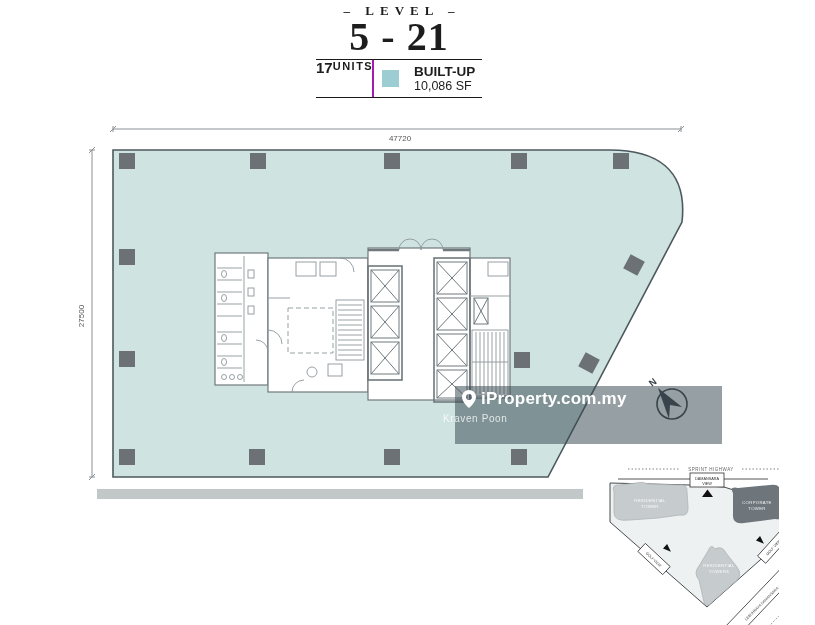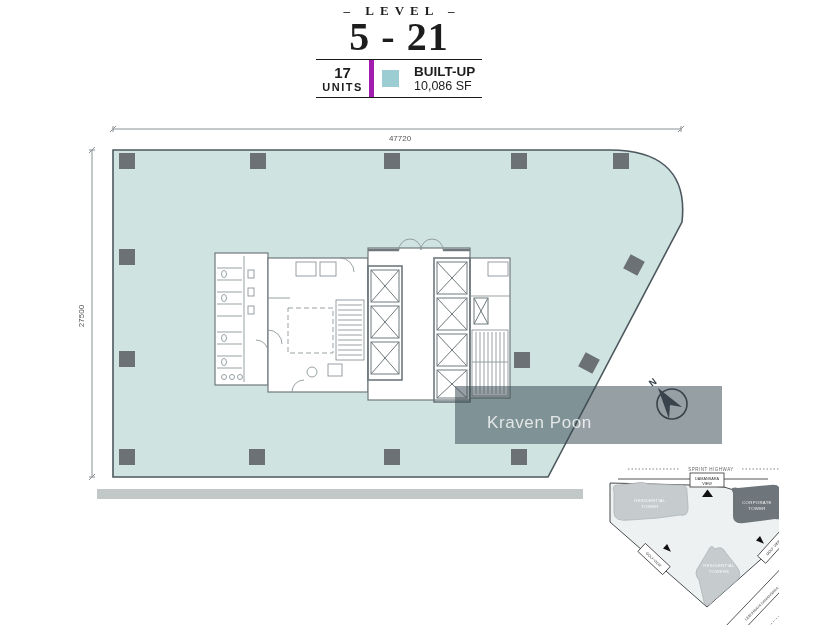--- a/index.html
+++ b/index.html
@@ -8,37 +8,37 @@
   .stage { position:relative; width:779px; height:625px; background:#fff; overflow:hidden;padding-left:10px; }
 
   
   .header { position:absolute; left:316px; top:0; width:166px; text-align:center; color:#1d1d1d; }
   .level-label { font-family:"Liberation Serif", serif; font-size:13px; font-weight:600;
                  letter-spacing:6px; padding-left:6px; margin-top:3px; }
   .level-range { font-family:"Liberation Serif", serif; font-size:40px; font-weight:700;
                  letter-spacing:1px; line-height:40px; margin-top:-2px; }
   .spec-table { display:flex; align-items:stretch; border-top:1.5px solid #1a1a1a;
                 border-bottom:1.5px solid #1a1a1a; margin-top:2px; height:39px; }
-  .units-cell { width:58px; display:flex; flex-direction:column; justify-content:center;
-                border-right:5px solid #a21caf; }
+  .units-cell { width:58px; display:flex; 
+                border-right:2px solid #a21caf; }
   .units-value { font-size:15px; font-weight:700; line-height:16px; }
   .units-label { font-size:11px; font-weight:700; letter-spacing:1.5px; }
   .builtup-cell { flex:1; display:flex; align-items:center; gap:15px; padding-left:8px; }
   .builtup-text { text-align:left; }
   .builtup-label { font-size:13.5px; font-weight:700; line-height:15px; }
   .builtup-value { font-size:12.5px; line-height:14px; }
 
   
   .plan-svg { position:absolute; left:0; top:0; }
 
   
   .wm-brand { position:absolute; left:462px; top:389px; display:flex; align-items:center; gap:5px;
               color:#ffffff; font-size:17px; font-weight:700; letter-spacing:0.2px; }
-  .wm-agent { position:absolute; left:487px; top:413px; color:rgba(255,255,255,0.78);
-              font-size:17px; letter-spacing:0.6px; }
+  .wm-agent { position:absolute; left:443px; top:413px; color:rgba(255,255,255,0.78);
+              font-size:10px; letter-spacing:0.6px; }
 
   
   .sitemap-svg { position:absolute; left:598px; top:450px; }
   text { font-family:"Liberation Sans", sans-serif; }
 </style>
 </head>
 <body>
 
 <div class="stage">
 
@@ -169,20 +169,26 @@
 
     <rect x="455" y="386" width="267" height="58" fill-opacity="0.52" fill="#36474f"></rect>
 
     <g>
       <circle cx="672" cy="404" r="15" stroke="#39434b" stroke-width="1.6" fill="none"></circle>
       <polygon points="658,388 682,407 670,405 669,419" fill="#39434b"></polygon>
       <text x="652" y="387" font-size="9.5" font-weight="bold" fill="#39434b" transform="rotate(-38 652 387)">N</text>
     </g>
   </svg>
 
+  <div class="wm-brand">
+    <svg width="14" height="18" viewBox="0 0 14 18">
+      <path fill="#ffffff" fill-rule="evenodd" d="M7 0 C3.1 0 0 3.1 0 7 C0 12.2 7 18 7 18 C7 18 14 12.2 14 7 C14 3.1 10.9 0 7 0 Z M7 10 A3 3 0 1 1 7 4 A3 3 0 1 1 7 10 Z"></path>
+    </svg>
+    <span>iProperty.com.my</span>
+  </div>
   <div class="wm-agent">Kraven Poon</div>
 
   <svg class="sitemap-svg" width="217" height="175" viewBox="0 0 217 175">
 
     <path d="M30 19 H82 M144 19 H196" stroke="#777" stroke-width="0.9" stroke-dasharray="1.5,2" fill="none"></path>
     <text x="113" y="21" font-size="4.5" fill="#666" letter-spacing="0.5" text-anchor="middle">SPRINT HIGHWAY</text>
     <path d="M20 29 H92 M126 29 H170" stroke="#555" stroke-width="1" fill="none"></path>
 
     <polygon points="12,33 92,35 126,37 184,55 187,88 109,157 12,72" fill="#eef1f1" stroke="#474c4f" stroke-width="1" stroke-linejoin="round"></polygon>
 

